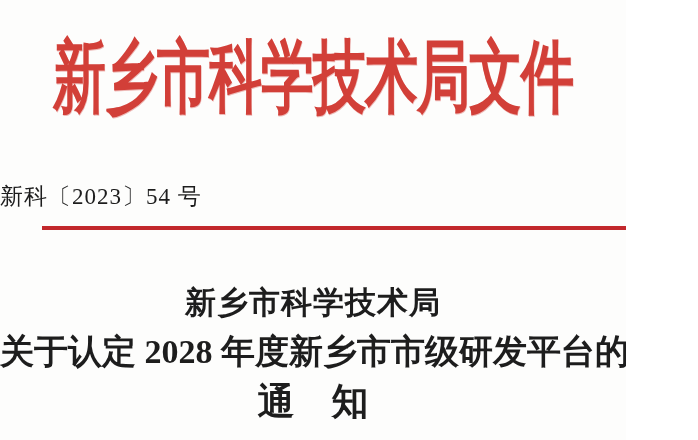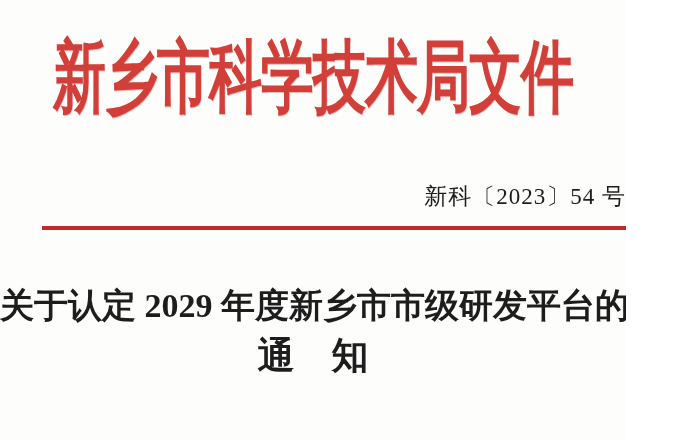--- a/index.html
+++ b/index.html
@@ -31,21 +31,21 @@
     letter-spacing: -1px;
     white-space: nowrap;
     text-shadow: 0.5px 0.5px 0 rgba(210, 63, 56, 0.35);
   }
   
   .doc-number {
     position: absolute;
     top: 184px;
     left: 0;
     right: 0;
-    text-align: right;
+    text-align: left;
     font-size: 23px;
     line-height: 26px;
     color: var(--text-black, #1d1d1d);
     letter-spacing: 1px;
   }
   
   .red-divider {
     position: absolute;
     top: 226px;
     left: 42px;
@@ -86,17 +86,18 @@
 
 <div class="page">
 
   <div class="header-title">新乡市科学技术局文件</div>
 
   <div class="doc-number">新科〔2023〕54 号</div>
 
   <div class="red-divider"></div>
 
   <div class="notice-title">
-    <div class="notice-line-2">关于认定 2029 年度新乡市市级研发平台的</div>
+    <div class="notice-line-1">新乡市科学技术局</div>
+    <div class="notice-line-2">关于认定 2028 年度新乡市市级研发平台的</div>
     <div class="notice-line-3">通　知</div>
   </div>
 
 </div>
 
 </body></html>

